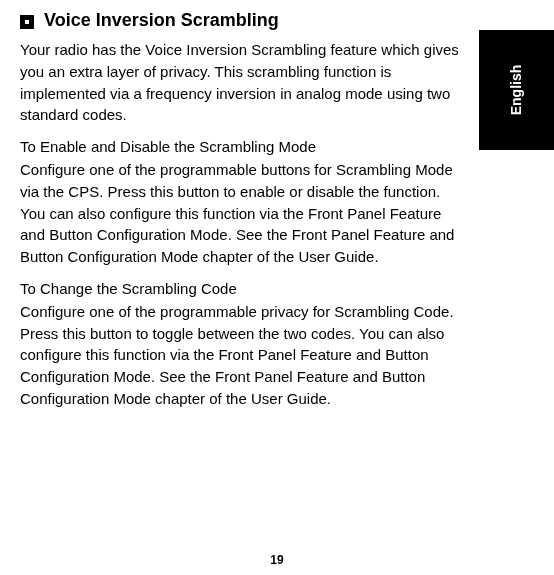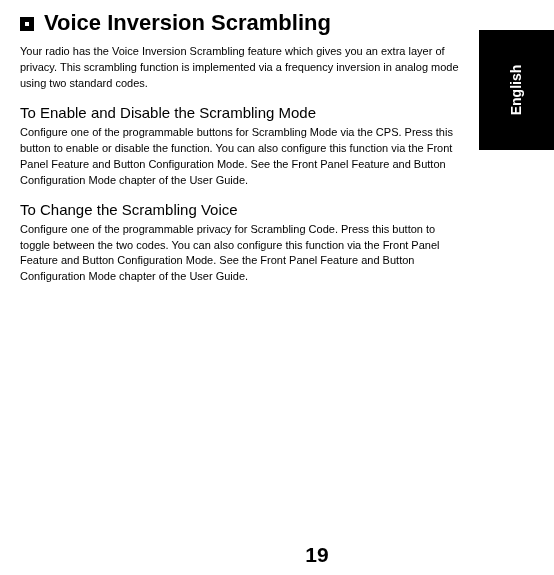--- a/index.html
+++ b/index.html
@@ -51,44 +51,43 @@
     .square-icon::after {
       content: '';
       position: absolute;
       top: 2px;
       left: 2px;
       right: 2px;
       bottom: 2px;
       background: #fff;
     }
     .heading-text {
-      font-size: 22px;
+      font-size: 18px;
       font-weight: bold;
     }
     .content-area {
       width: 440px;
     }
     .body-text {
-      font-size: 11px;
+      font-size: 15px;
       line-height: 1.45;
       margin-bottom: 12px;
     }
     .sub-heading {
       font-size: 15px;
       font-weight: normal;
       margin-bottom: 4px;
     }
     .page-number {
       position: absolute;
       bottom: 8px;
       left: 50%;
       transform: translateX(-50%);
-      font-size: 21px;
+      font-size: 12px;
       font-weight: bold;
-      margin-left: 40px;
     }
   </style>
 </head>
 <body>
 
 <div class="page-tab">
   <span>English</span>
 </div>
 
 <div class="content-area">
@@ -96,18 +95,18 @@
   <div class="section-heading">
     <span class="square-icon"></span>
     <span class="heading-text">Voice Inversion Scrambling</span>
   </div>
 
   <p class="body-text">Your radio has the Voice Inversion Scrambling feature which gives you an extra layer of privacy. This scrambling function is implemented via a frequency inversion in analog mode using two standard codes.</p>
 
   <p class="sub-heading">To Enable and Disable the Scrambling Mode</p>
   <p class="body-text">Configure one of the programmable buttons for Scrambling Mode via the CPS. Press this button to enable or disable the function. You can also configure this function via the Front Panel Feature and Button Configuration Mode. See the Front Panel Feature and Button Configuration Mode chapter of the User Guide.</p>
 
-  <p class="sub-heading">To Change the Scrambling Voice</p>
+  <p class="sub-heading">To Change the Scrambling Code</p>
   <p class="body-text">Configure one of the programmable privacy for Scrambling Code. Press this button to toggle between the two codes. You can also configure this function via the Front Panel Feature and Button Configuration Mode. See the Front Panel Feature and Button Configuration Mode chapter of the User Guide.</p>
 
 </div>
 
 <div class="page-number">19</div>
 
 </body></html>

